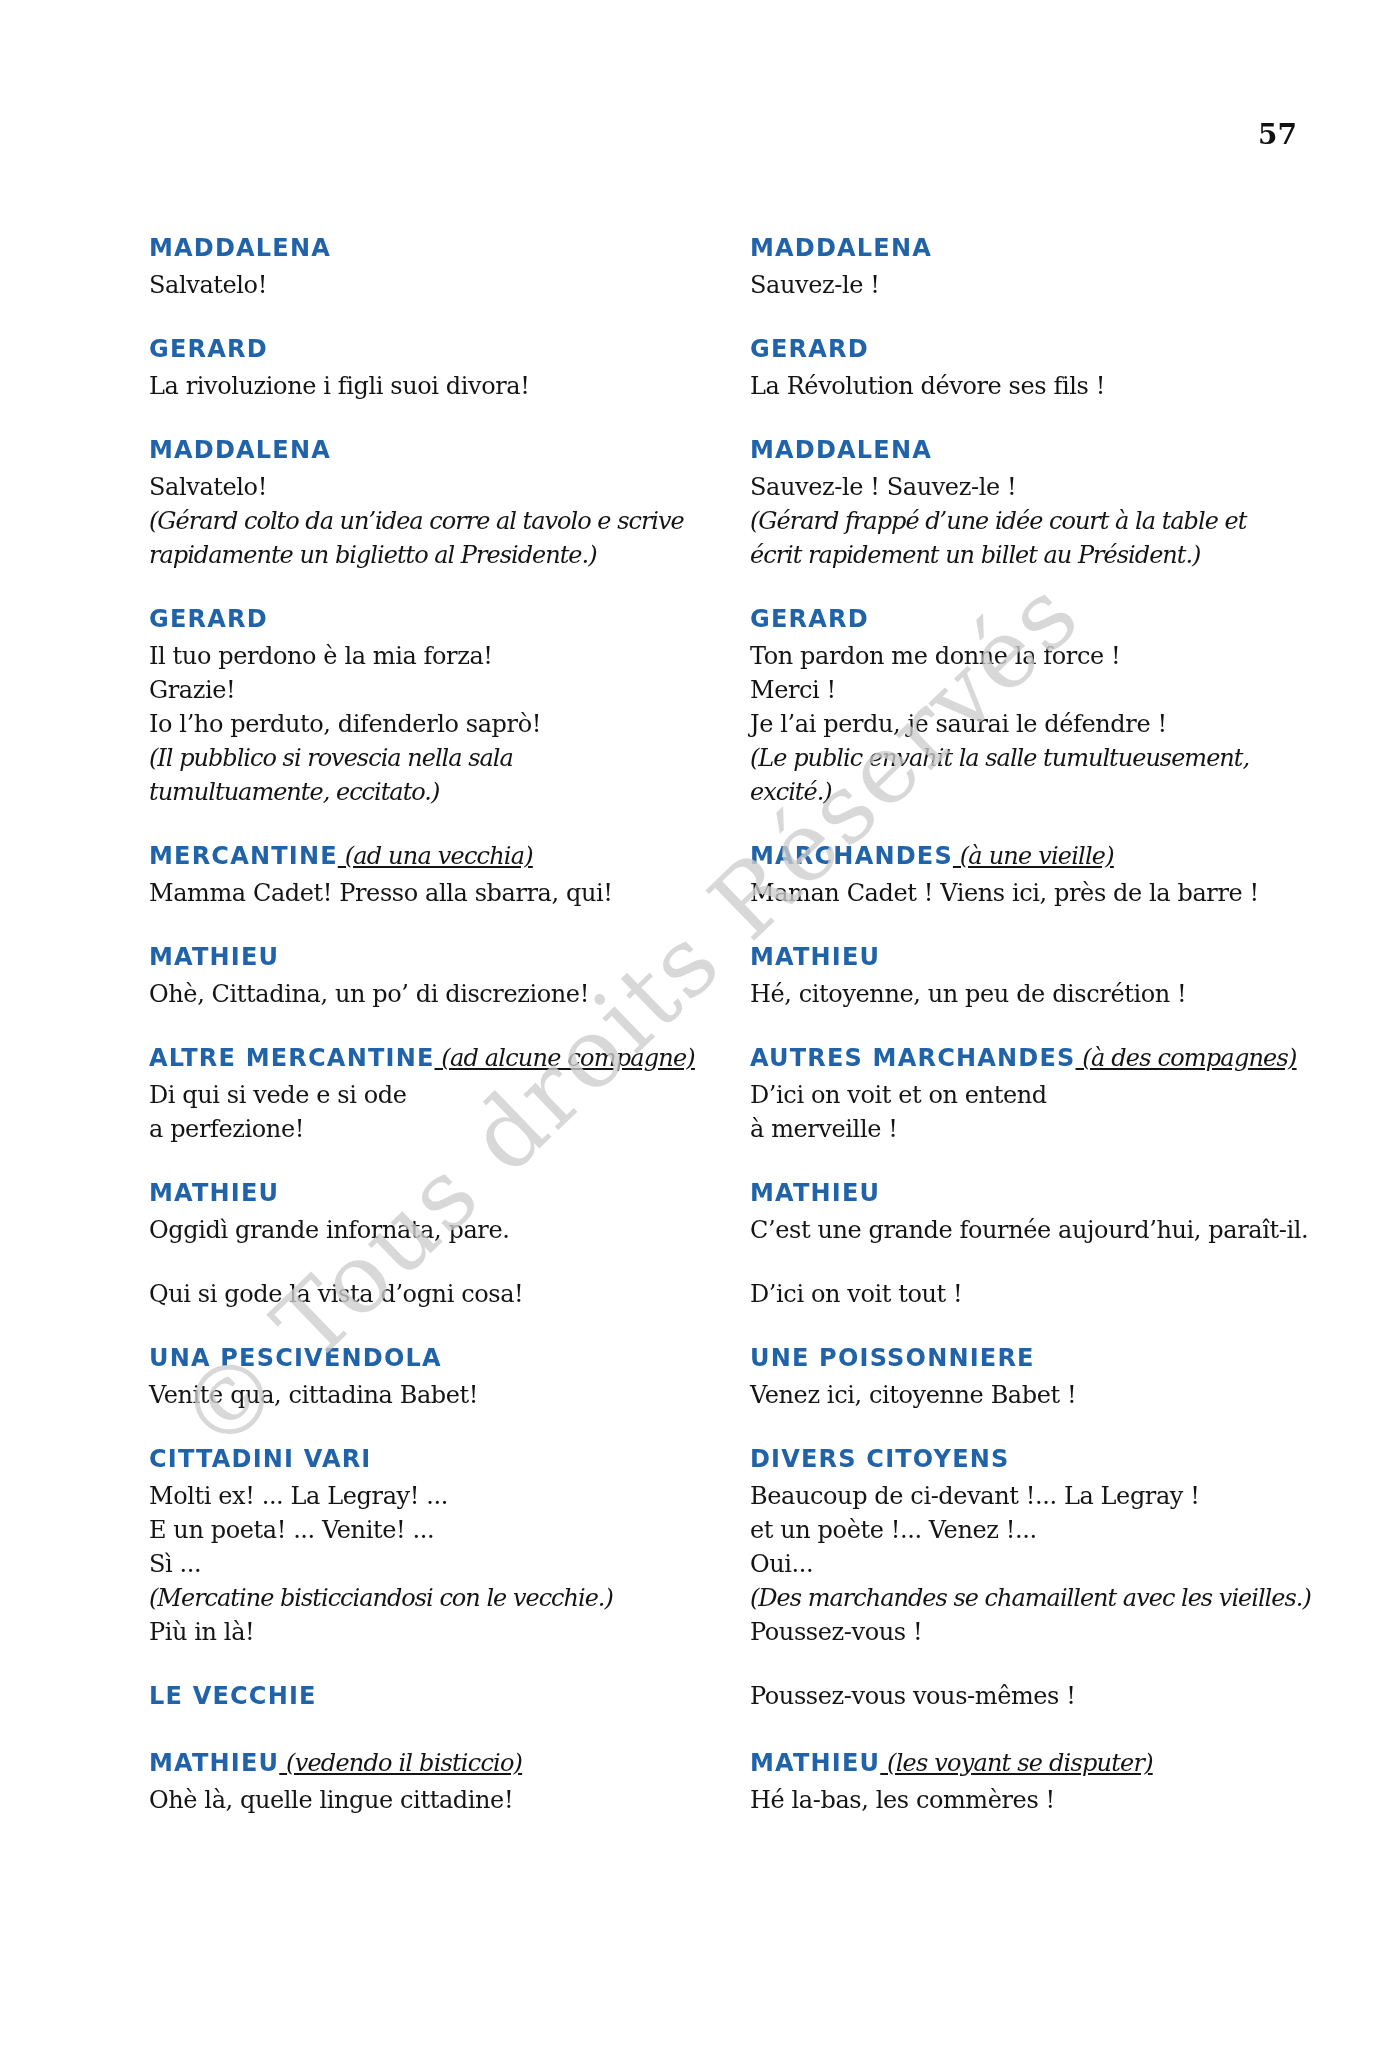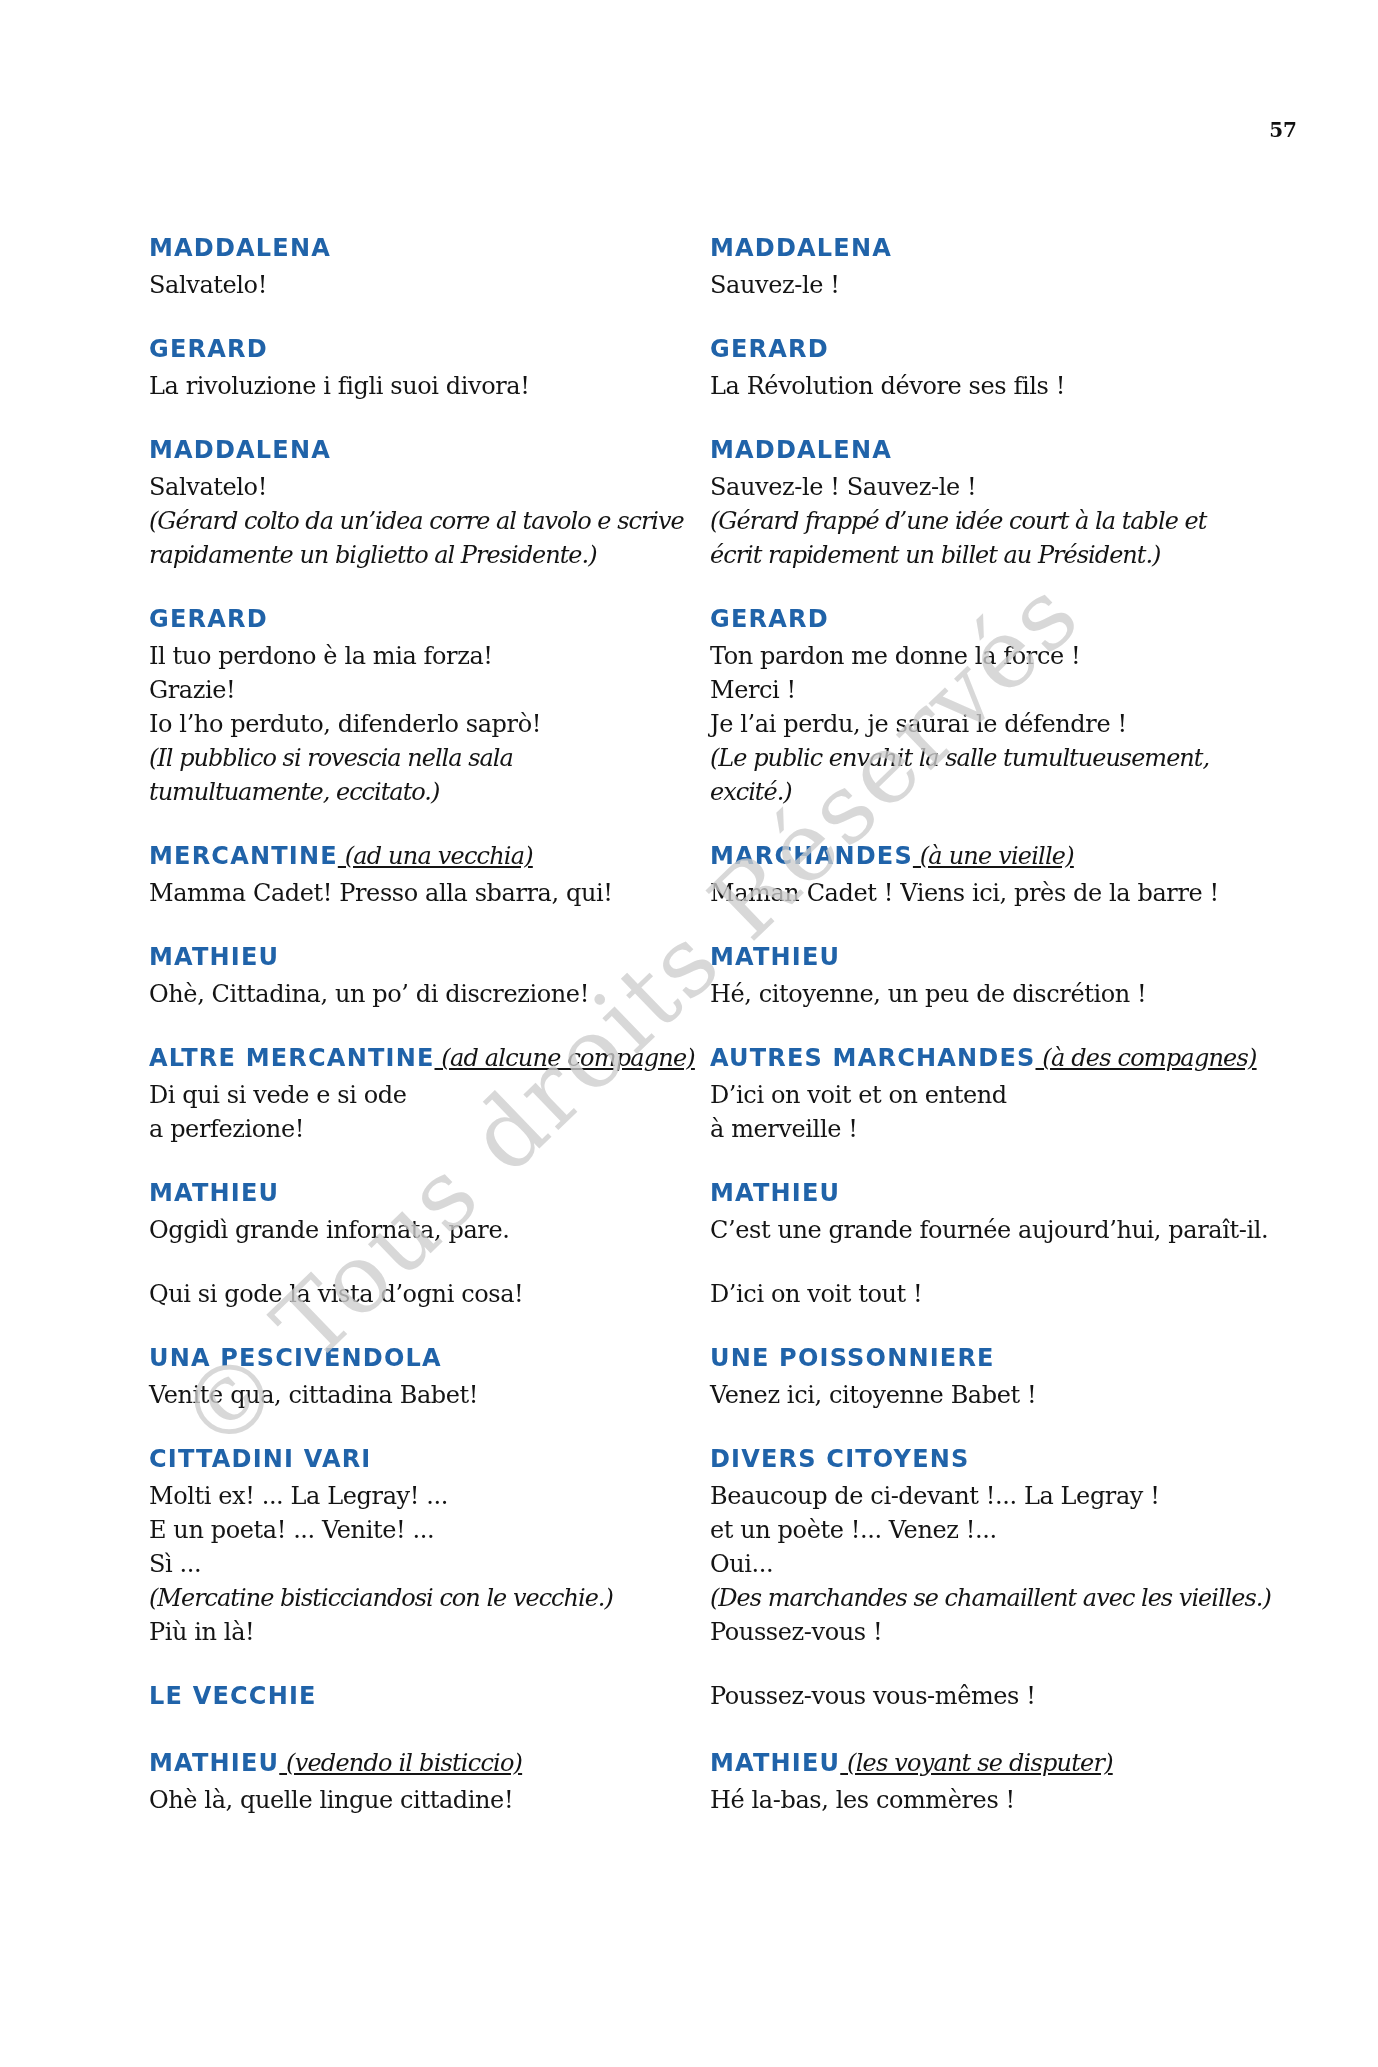--- a/index.html
+++ b/index.html
@@ -13,27 +13,27 @@
     width:1378px;height:2067px;
     background:var(--page-bg);
     position:relative;
     overflow:hidden;
     font-family:"DejaVu Serif", serif;
     color:var(--body-color);
   }
   .page-number{
     position:absolute;top:118px;right:81px;
     font-family:"DejaVu Serif", serif;
-    font-weight:bold;font-size:20px;color:#111;
+    font-weight:bold;font-size:28px;color:#111;
   }
   .content{
     position:absolute;left:149px;top:231px;
     width:1160px;
   }
-  .row{display:flex;margin-bottom:30px;}
+  .row{display:flex;margin-bottom:30px;gap:40px;}
   .cell{flex:0 0 auto;}
   .cell.left{width:561px;}
   .cell.right{width:560px;}
   .heading{
     line-height:34px;white-space:nowrap;
   }
   .speaker{
     font-family:"DejaVu Sans", sans-serif;
     font-weight:bold;
     font-size:24px;

